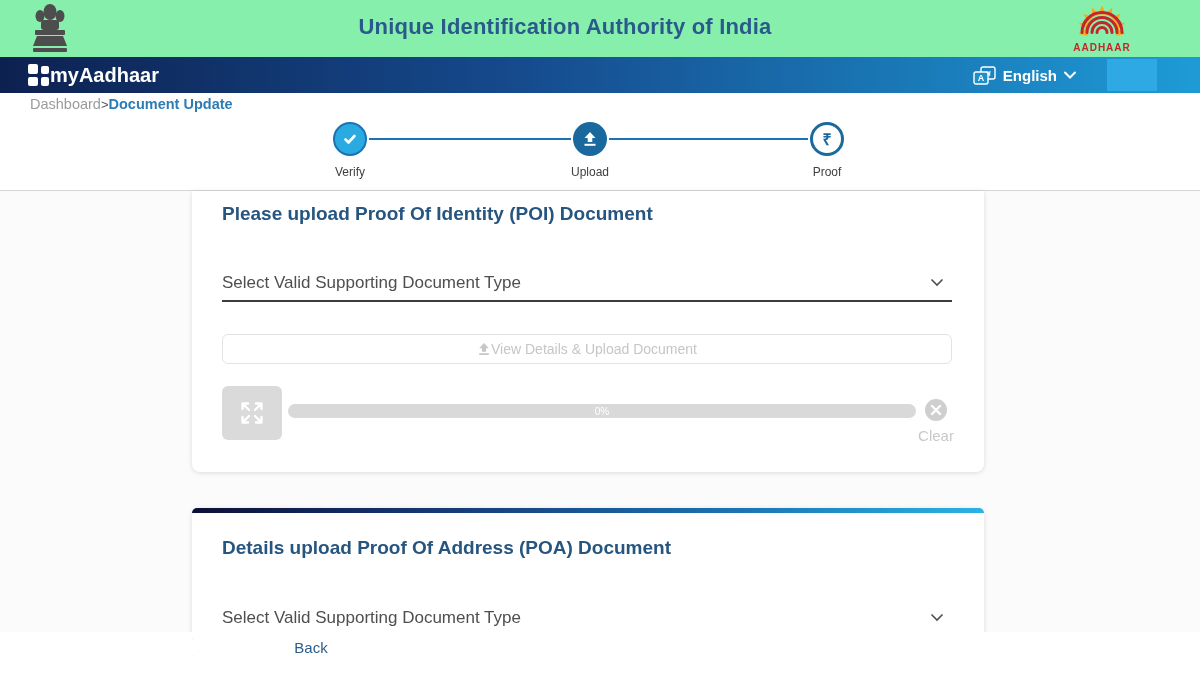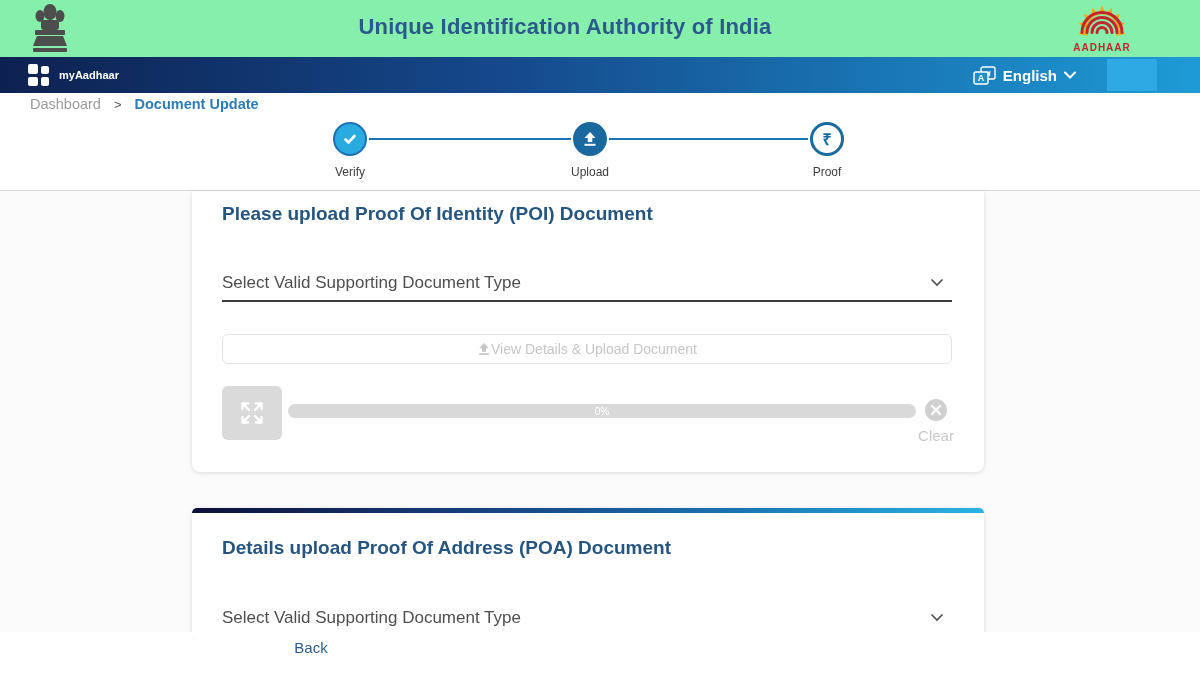--- a/index.html
+++ b/index.html
@@ -9,28 +9,28 @@
   
   .header { position:absolute; top:0; left:0; width:1200px; height:57px; background:#86efac; }
   .emblem { position:absolute; left:28px; top:3px; width:44px; height:51px; }
   .header-title { position:absolute; left:0; top:14px; width:1130px; text-align:center;
                   font-size:22px; font-weight:bold; color:#2a5a8c; letter-spacing:.2px; }
   .aadhaar-logo { position:absolute; left:1068px; top:1px; width:68px; height:54px; }
 
   
   .navbar { position:absolute; top:57px; left:0; width:1200px; height:36px;
             background:linear-gradient(90deg,#0d2150 0%,#15498c 42%,#1e9bd6 100%); }
-  .brand { position:absolute; left:28px; top:0; height:36px; display:flex; align-items:center; gap:9px;
-           color:#fff; font-weight:bold; font-size:11px; cursor:pointer; }
+  .brand { position:absolute; left:28px; top:0; height:36px; display:flex; align-items:center; 
+           color:#fff; font-weight:bold; font-size:20px; cursor:pointer; }
   .lang { position:absolute; right:124px; top:0; height:36px; display:flex; align-items:center; gap:7px;
           color:#fff; font-weight:bold; font-size:15px; cursor:pointer; }
   .nav-highlight { position:absolute; left:1107px; top:2px; width:50px; height:32px; background:#2fa9e4; }
 
   
-  .breadcrumb { position:absolute; left:30px; top:96px; display:flex; gap:13px; font-size:14.5px; align-items:center; }
+  .breadcrumb { position:absolute; left:30px; top:96px; display:flex; font-size:14.5px; align-items:center; }
   .bc-muted { color:#9b9b9b; }
   .bc-sep { color:#555; font-size:13px; }
   .bc-current { color:#2e7cb5; font-weight:600; }
 
   
   .step-line { position:absolute; height:2px; background:#1b72b4; top:138px; }
   .step { position:absolute; width:90px; top:122px; text-align:center; }
   .step-circle { width:34px; height:34px; border-radius:50%; margin:0 auto;
                  display:flex; align-items:center; justify-content:center; }
   .circle-done   { background:#29abe2; border:2px solid #1b72b4; }

